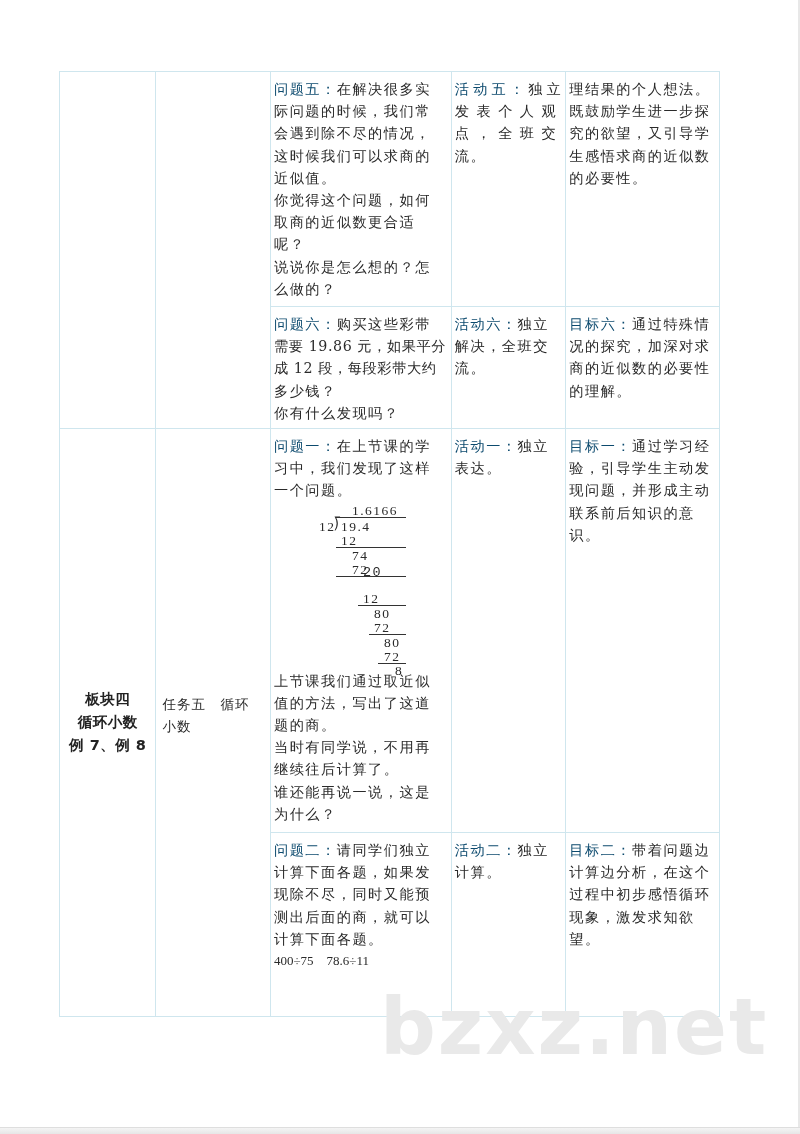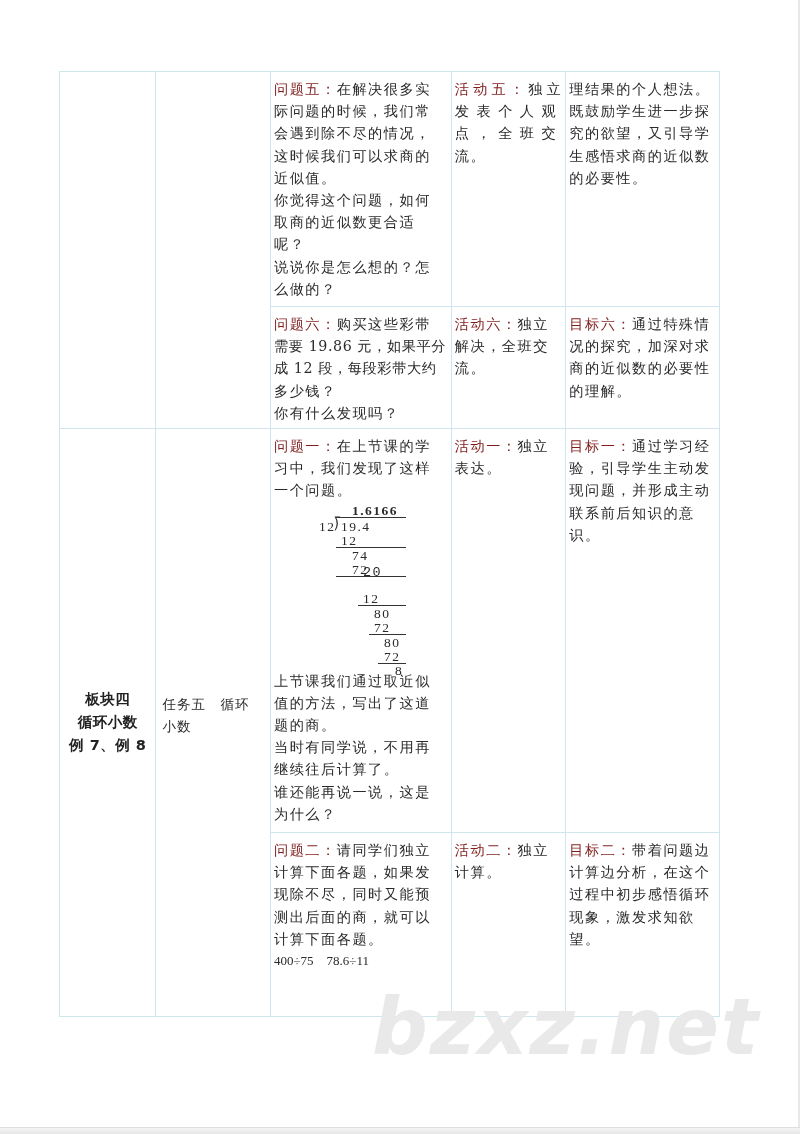--- a/index.html
+++ b/index.html
@@ -20,43 +20,42 @@
   table.lesson td {
     border: 1px solid #cfe6ee; vertical-align: top; padding: 0;
     font-size: 14.2px; line-height: 22.2px; letter-spacing: 1.5px;
   }
   .col-block { width: 96px; }
   .col-task { width: 114px; }
   .col-q { width: 180px; }
   .col-act { width: 114px; }
   .col-goal { width: 153px; }
   .cell-inner { padding: 6px 3px 4px 3px; }
-  .lbl { color: #7f1d1d; }
+  .lbl { color: #0c4a6e; }
   .block-cell { vertical-align: middle !important; text-align: center; }
   .block-title {
     font-family: "DejaVu Sans", "Liberation Sans", sans-serif; font-weight: bold;
     font-size: 14.5px; line-height: 23px; letter-spacing: 0.5px; color: #222;
   }
   .task-cell { vertical-align: middle !important; }
   .task-text { padding: 0 4px 0 6px; font-size: 13.5px; line-height: 22px; letter-spacing: 1px; margin-top: -16px; }
   .q-line { display: block; }
   .just { text-align: justify; text-align-last: justify; }
   
   .division {
     position: relative; height: 168px; margin: 0;
     font-family: "Liberation Serif", "DejaVu Serif", serif; font-size: 13.5px; letter-spacing: 1.5px;
   }
   .division span { position: absolute; line-height: 13px; white-space: nowrap; }
   .division .rule { position: absolute; height: 1px; background: #333; }
   .watermark {
-    position: absolute; left: 372px; top: 988px;
+    position: absolute; left: 380px; top: 988px;
     font-family: "DejaVu Sans", "Liberation Sans", sans-serif; font-weight: bold;
     font-size: 78px; letter-spacing: 2px; color: #e9e9e9; line-height: 1;
     pointer-events: none;
-    font-style: italic;
   }
   .formula { font-family: "Liberation Serif", "DejaVu Serif", serif; font-size: 13px; letter-spacing: 0; word-spacing: 10px; }
 </style>
 </head>
 <body>
 
 <div class="page-right-edge"></div>
 
 <table class="lesson">
   <colgroup>
@@ -145,21 +144,21 @@
         <div>小数</div>
       </div>
     </td>
     <td>
       <div class="cell-inner">
         <span class="q-line"><span class="lbl">问题一：</span><span>在上节课的学</span></span>
         <span class="q-line">习中，我们发现了这样</span>
         <span class="q-line">一个问题。</span>
 
         <div class="division">
-          <span style="left:78px; top:2px;font-weight:bold;">1.6166</span>
+          <span style="left:78px; top:2px;">1.6166</span>
           <div class="rule" style="left:62px; top:15px; width:70px;"></div>
           <span style="left:45px; top:18px;">12</span>
           <span style="left:60px; top:17px; font-size:15px;">⟌</span>
           <span style="left:67px; top:18px;">19.4</span>
           <span style="left:67px; top:32px;">12</span>
           <div class="rule" style="left:62px; top:45px; width:70px;"></div>
           <span style="left:78px; top:47px;">74</span>
           <span style="left:78px; top:61px;">72</span>
           <div class="rule" style="left:62px; top:74px; width:70px;"></div>
           <span style="left:89px; top:64px;font-family:Liberation Mono, monospace;">20</span>

